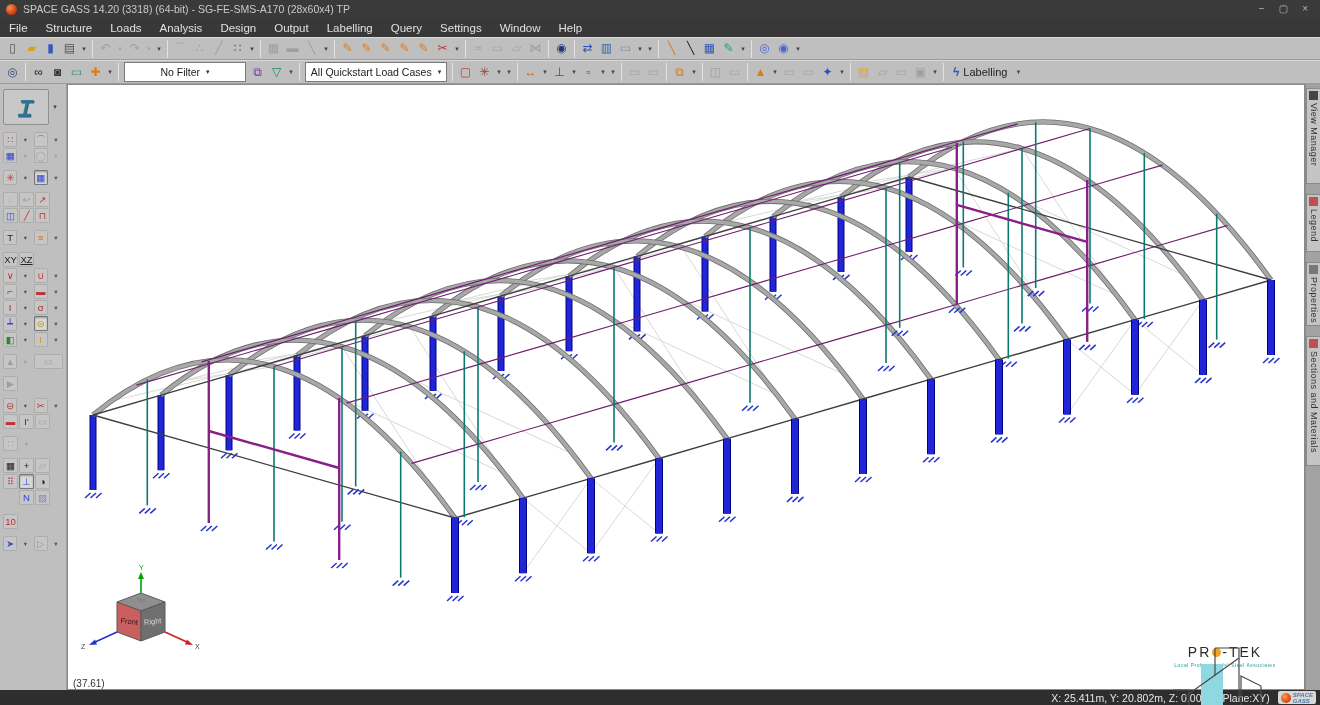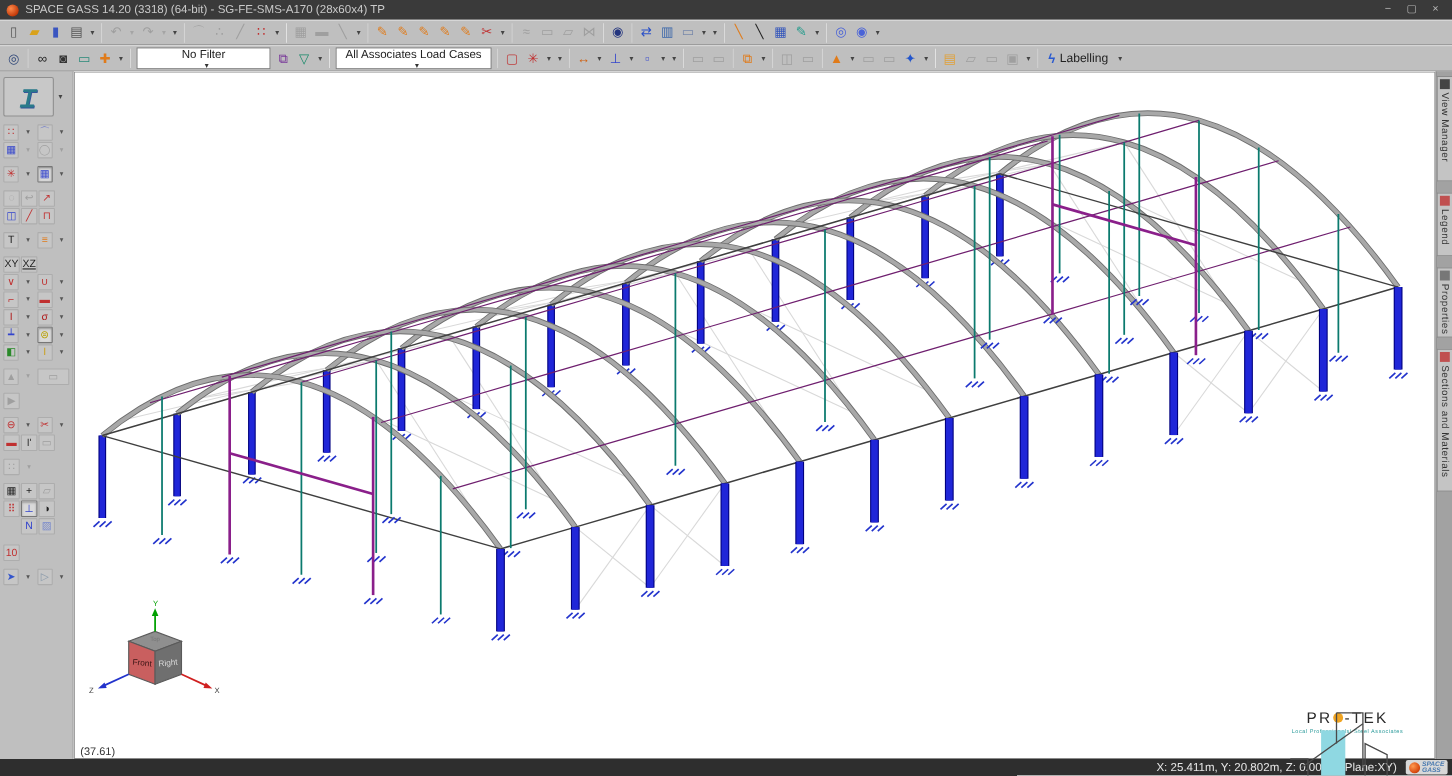--- a/index.html
+++ b/index.html
@@ -20,21 +20,21 @@
 
   
   .tbrow { background:#bfbfbf; border-top:1px solid #d9d9d9; border-bottom:1px solid #9c9c9c; display:flex; align-items:center; padding:0 3px; flex:0 0 auto; }
   #toolbar1 { height:23px; }
   #toolbar2 { height:24px; }
   .tbtn { min-width:19px; height:19px; display:flex; align-items:center; justify-content:center; font-size:12px; line-height:19px; border:1px solid transparent; border-radius:2px; color:#333; }
   .tbtn.grey { color:#9f9f9f; }
   .ddarrow { min-width:10px; height:19px; display:flex; align-items:center; justify-content:center; font-size:7px; color:#444; }
   .ddarrow.grey { color:#a5a5a5; }
   .tsep { width:1px; height:18px; background:#969696; border-right:1px solid #e2e2e2; margin:0 3px; }
-  .tb-select { height:20px; background:#fff; border:1px solid #7a7a7a; font-size:10.5px; color:#222; display:flex; align-items:center; justify-content:flex-start; padding:0 4px; margin:0 2px;flex-direction:column; }
+  .tb-select { height:20px; background:#fff; border:1px solid #7a7a7a; font-size:10.5px; color:#222; display:flex; align-items:center; justify-content:center; padding:0 4px; margin:0 2px; }
   .tb-select .arr { font-size:7px; color:#333; margin-left:6px; }
   .quickstart { display:flex; align-items:center; gap:4px; font-size:11px; color:#222; padding:0 6px; height:19px; }
   .bolt { color:#2a5ad0; font-weight:bold; font-size:12px; }
 
   
   .main { flex:1 1 auto; display:flex; min-height:0; }
 
   
   .left-tb { width:67px; background:#bfbfbf; border-right:1px solid #9c9c9c; padding:5px 2px 0 3px; flex:0 0 auto; }
   .big-tool { width:46px; height:36px; background:#c8c8c8; border:1px solid #8f8f8f; border-radius:2px; display:inline-flex; align-items:center; justify-content:center; vertical-align:top; }
@@ -80,20 +80,33 @@
   <div class="titlebar">
     <span class="app-icon"></span>
     <span class="title-text">SPACE GASS 14.20 (3318) (64-bit) - SG-FE-SMS-A170 (28x60x4) TP</span>
     <span class="win-controls" id="winControls">
         <span class="win-btn">−</span>
         <span class="win-btn">▢</span>
         <span class="win-btn">×</span>
       </span>
   </div>
 
+  <div class="menubar" id="menubar">
+      <div class="menu-item">File</div>
+      <div class="menu-item">Structure</div>
+      <div class="menu-item">Loads</div>
+      <div class="menu-item">Analysis</div>
+      <div class="menu-item">Design</div>
+      <div class="menu-item">Output</div>
+      <div class="menu-item">Labelling</div>
+      <div class="menu-item">Query</div>
+      <div class="menu-item">Settings</div>
+      <div class="menu-item">Window</div>
+      <div class="menu-item">Help</div>
+    </div>
 
   <div class="tbrow" id="toolbar1">
       <span class="tbtn" style="color: rgb(85, 85, 85);">▯</span>
       <span class="tbtn" style="color: rgb(217, 162, 27);">▰</span>
       <span class="tbtn" style="color: rgb(58, 85, 192);">▮</span>
       <span class="tbtn" style="color: rgb(85, 85, 85);">▤</span>
       <span class="ddarrow">▾</span>
       <span class="tsep"></span>
       <span class="tbtn grey">↶</span>
       <span class="ddarrow grey">▾</span>
@@ -155,21 +168,21 @@
       <span class="tsep"></span>
       <div class="tb-select" style="width: 122px;">
         <span>No Filter</span>
         <span class="arr">▾</span>
       </div>
       <span class="tbtn" style="color: rgb(122, 58, 154);">⧉</span>
       <span class="tbtn" style="color: rgb(26, 138, 106);">▽</span>
       <span class="ddarrow">▾</span>
       <span class="tsep"></span>
       <div class="tb-select" style="width: 142px;">
-        <span>All Associates Load Cases</span>
+        <span>All Quickstart Load Cases</span>
         <span class="arr">▾</span>
       </div>
       <span class="tsep"></span>
       <span class="tbtn" style="color: rgb(192, 64, 64);">▢</span>
       <span class="tbtn" style="color: rgb(192, 48, 48);">✳</span>
       <span class="ddarrow">▾</span>
       <span class="ddarrow">▾</span>
       <span class="tsep"></span>
       <span class="tbtn" style="color: rgb(208, 96, 16);">↔</span>
       <span class="ddarrow">▾</span>

